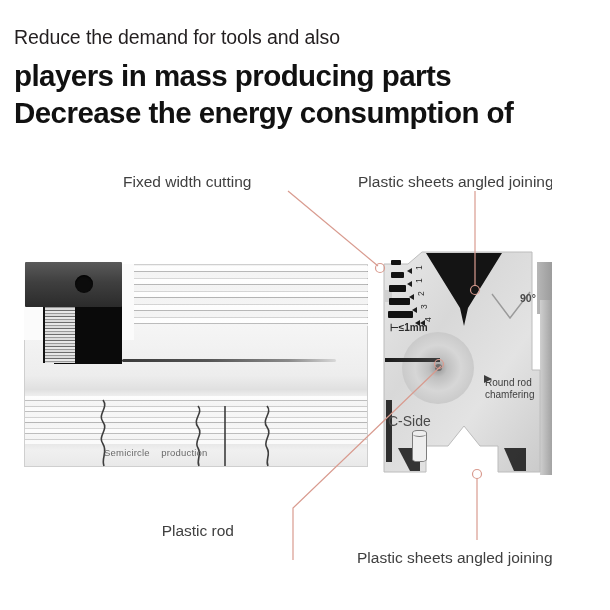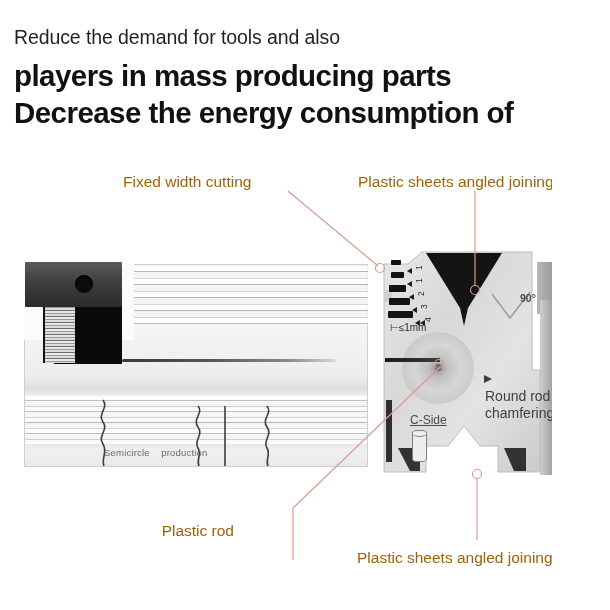--- a/index.html
+++ b/index.html
@@ -38,21 +38,21 @@
     color: #111111;
     line-height: 1.24;
     letter-spacing: -0.55px;
   }
   .headline span { display: block; }
 
   
   .callout {
     position: absolute;
     font-size: 15.5px;
-    color: #a16207;
+    color: #404040;
     line-height: 1.3;
     white-space: nowrap;
   }
 
   #cal-fixed-width   { left: 123px;  top: 172px; }
   #cal-top-right     { left: 358px;  top: 172px; }
   #cal-plastic-rod   { right: 318px; top: 521px; text-align: left; }
   #cal-bottom-right  { left: 357px;  top: 548px; }
 
   
@@ -193,40 +193,39 @@
   .label-90 {
     position: absolute;
     left: 509px; top: 292px;
     font-size: 10.5px;
     color: #4a4a4a;
     font-weight: 600;
     padding-left: 11px;
   }
   .label-rrc {
     position: absolute;
-    left: 485px; top: 388px;
-    font-size: 14px;
+    left: 485px; top: 377px;
+    font-size: 10px;
     color: #3f3f3f;
     line-height: 1.18;
     white-space: nowrap;
   }
   .label-cside {
     position: absolute;
-    left: 410px; top: 413px;
-    font-size: 12px;
+    left: 388px; top: 413px;
+    font-size: 14px;
     color: #4a4a4a;
     white-space: nowrap;
-    text-decoration: underline;
   }
   .label-mm {
     position: absolute;
     left: 390px; top: 322px;
     font-size: 10px;
     color: #2b2b2b;
-    font-weight: 400;
+    font-weight: 700;
     white-space: nowrap;
     text-align: center;
   }
   .scale-num {
     position: absolute;
     font-size: 8.5px;
     color: #2c2c2c;
     transform: rotate(-90deg);
     transform-origin: left top;
     white-space: nowrap;

